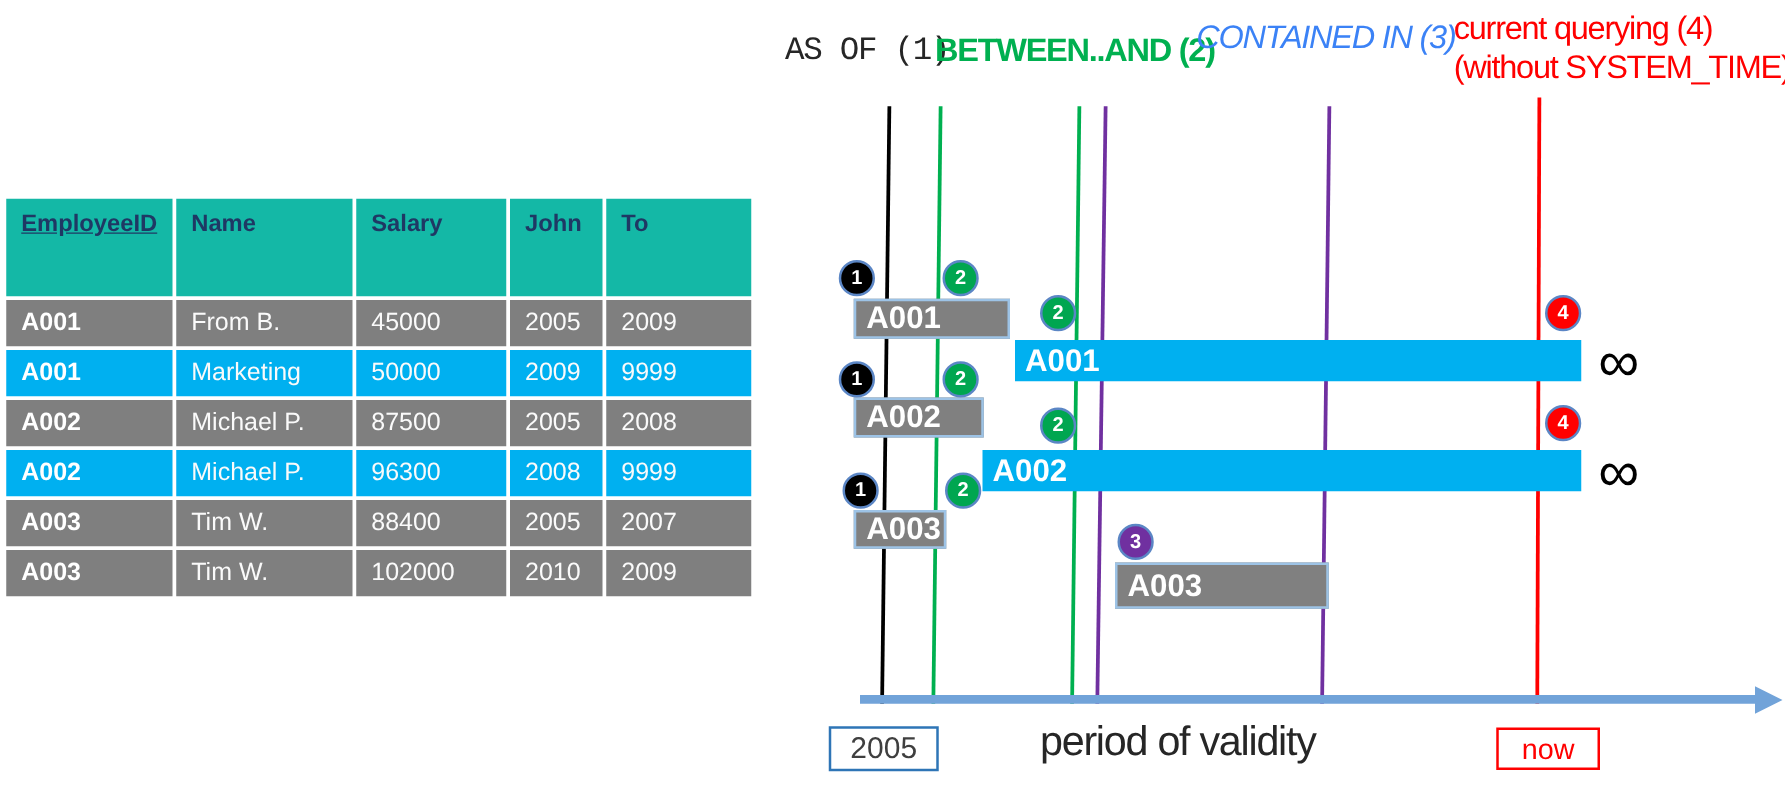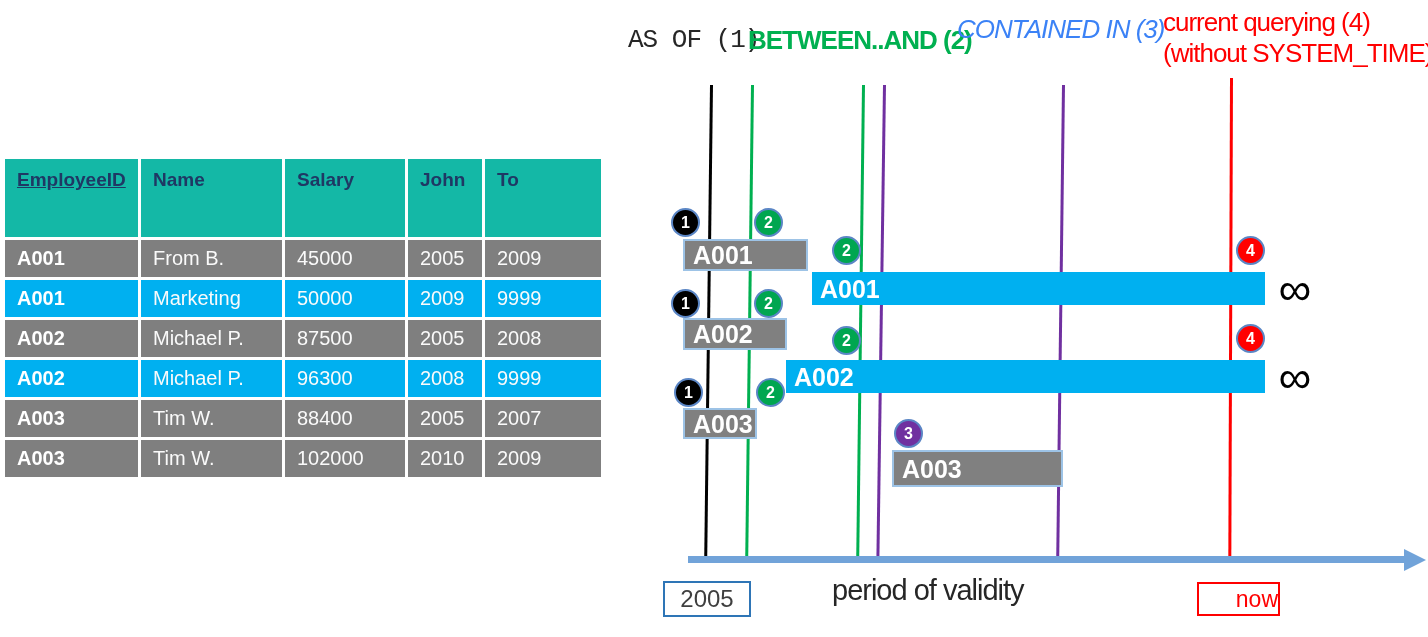--- a/index.html
+++ b/index.html
@@ -22,23 +22,23 @@
   .bar.cyan{background:#00B0F0;}
   .bar .lbl{position:absolute;left:8px;top:50%;transform:translateY(-50%);}
   .badge{position:absolute;width:25px;height:25px;border-radius:50%;border:2px solid #5B86C5;
          color:#fff;font-weight:bold;font-size:16px;line-height:25px;text-align:center;}
   .inf{position:absolute;width:52px;text-align:center;font-size:46px;line-height:48px;color:#000;}
   .axis{position:absolute;background:#71A3D9;}
   .axis-arrow{position:absolute;width:0;height:0;border-top:11px solid transparent;
               border-bottom:11px solid transparent;border-left:22px solid #71A3D9;}
   .yearbox{position:absolute;left:663px;top:581px;width:84px;height:32px;border:2px solid #2E75B6;
            color:#3F3F3F;font-size:24px;line-height:32px;text-align:center;}
-  .axis-title{position:absolute;left:832px;top:574px;color:#262626;font-size:29px;letter-spacing:-1px;}
+  .axis-title{position:absolute;left:832px;top:574px;color:#262626;font-size:33px;letter-spacing:-1px;}
   .nowbox{position:absolute;left:1197px;top:582px;width:79px;height:30px;border:2px solid #FF0000;
-          color:#FF0000;font-size:23px;line-height:30px;text-align:right;}
+          color:#FF0000;font-size:23px;line-height:30px;text-align:center;}
 </style>
 </head>
 <body>
 
 <div class="stage">
 
   <table class="emp">
     <colgroup>
       <col style="width:133px">
         <col style="width:141px">

